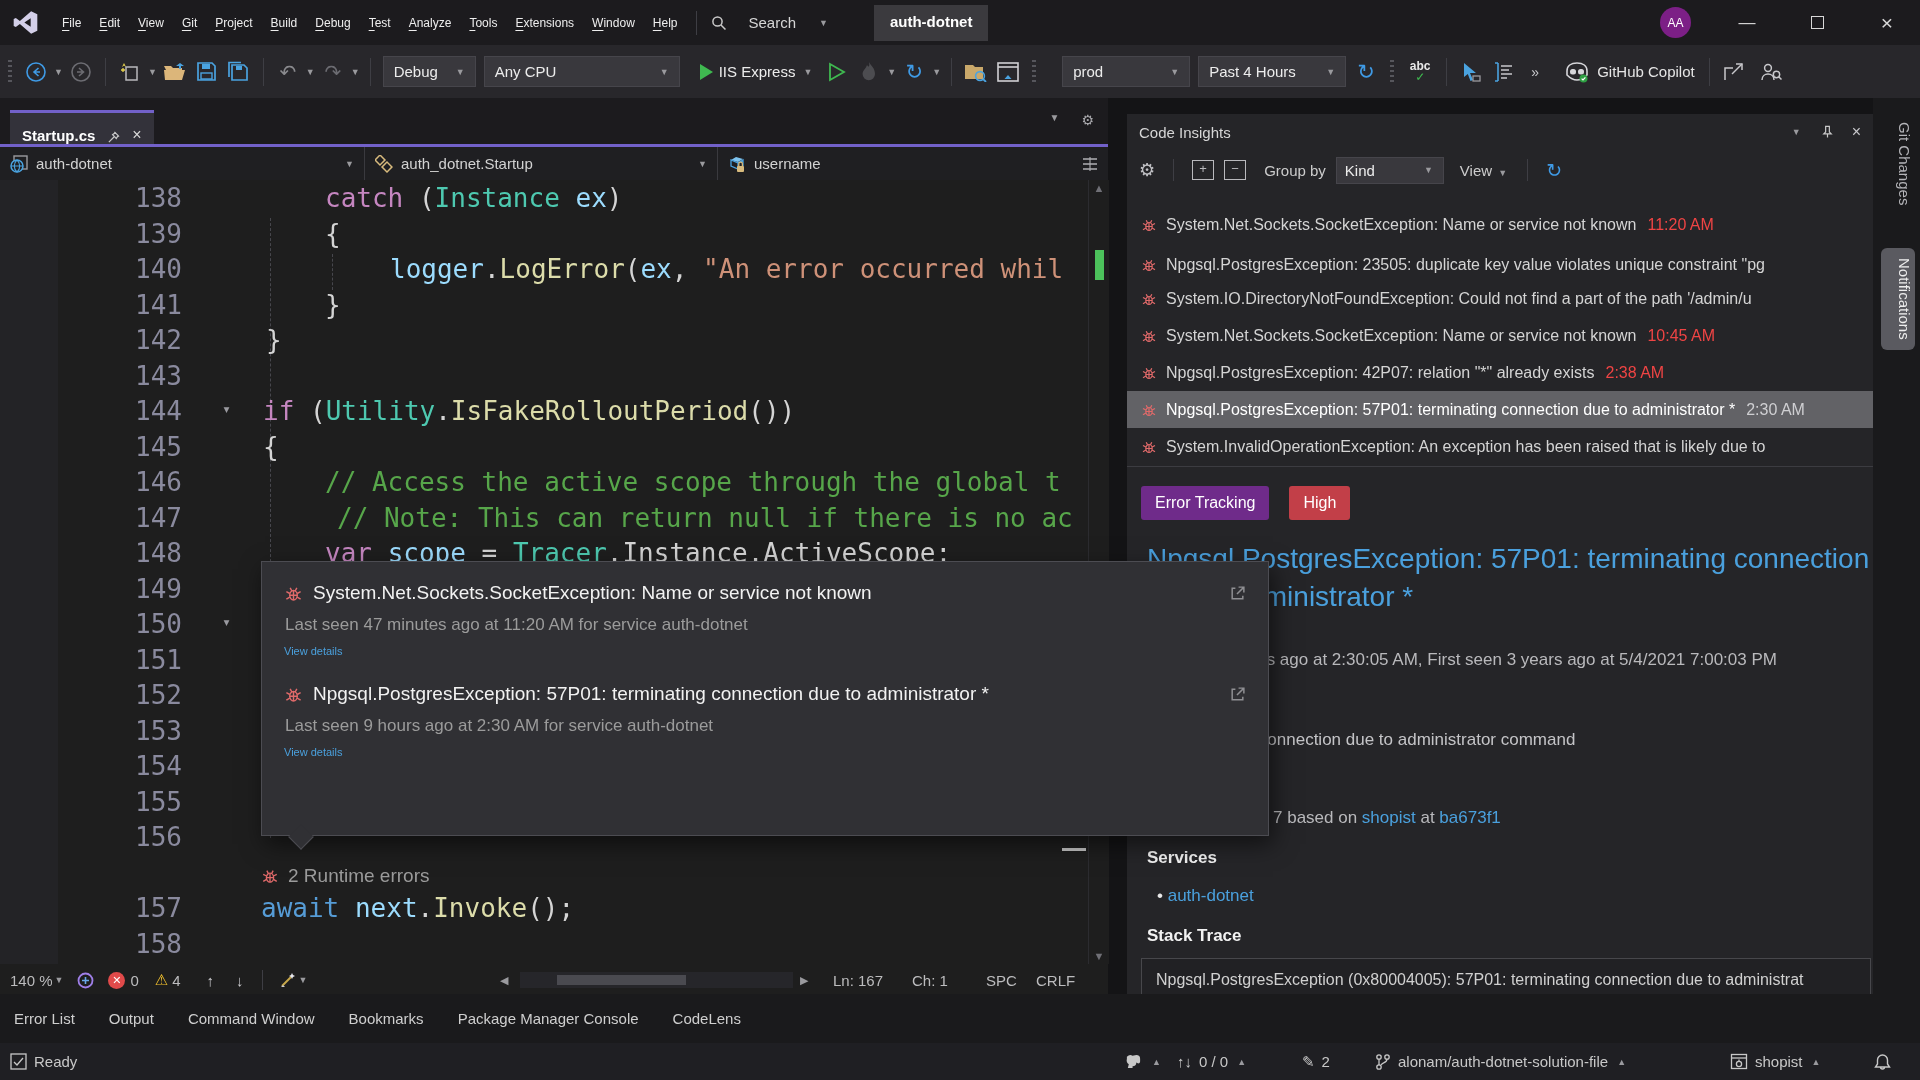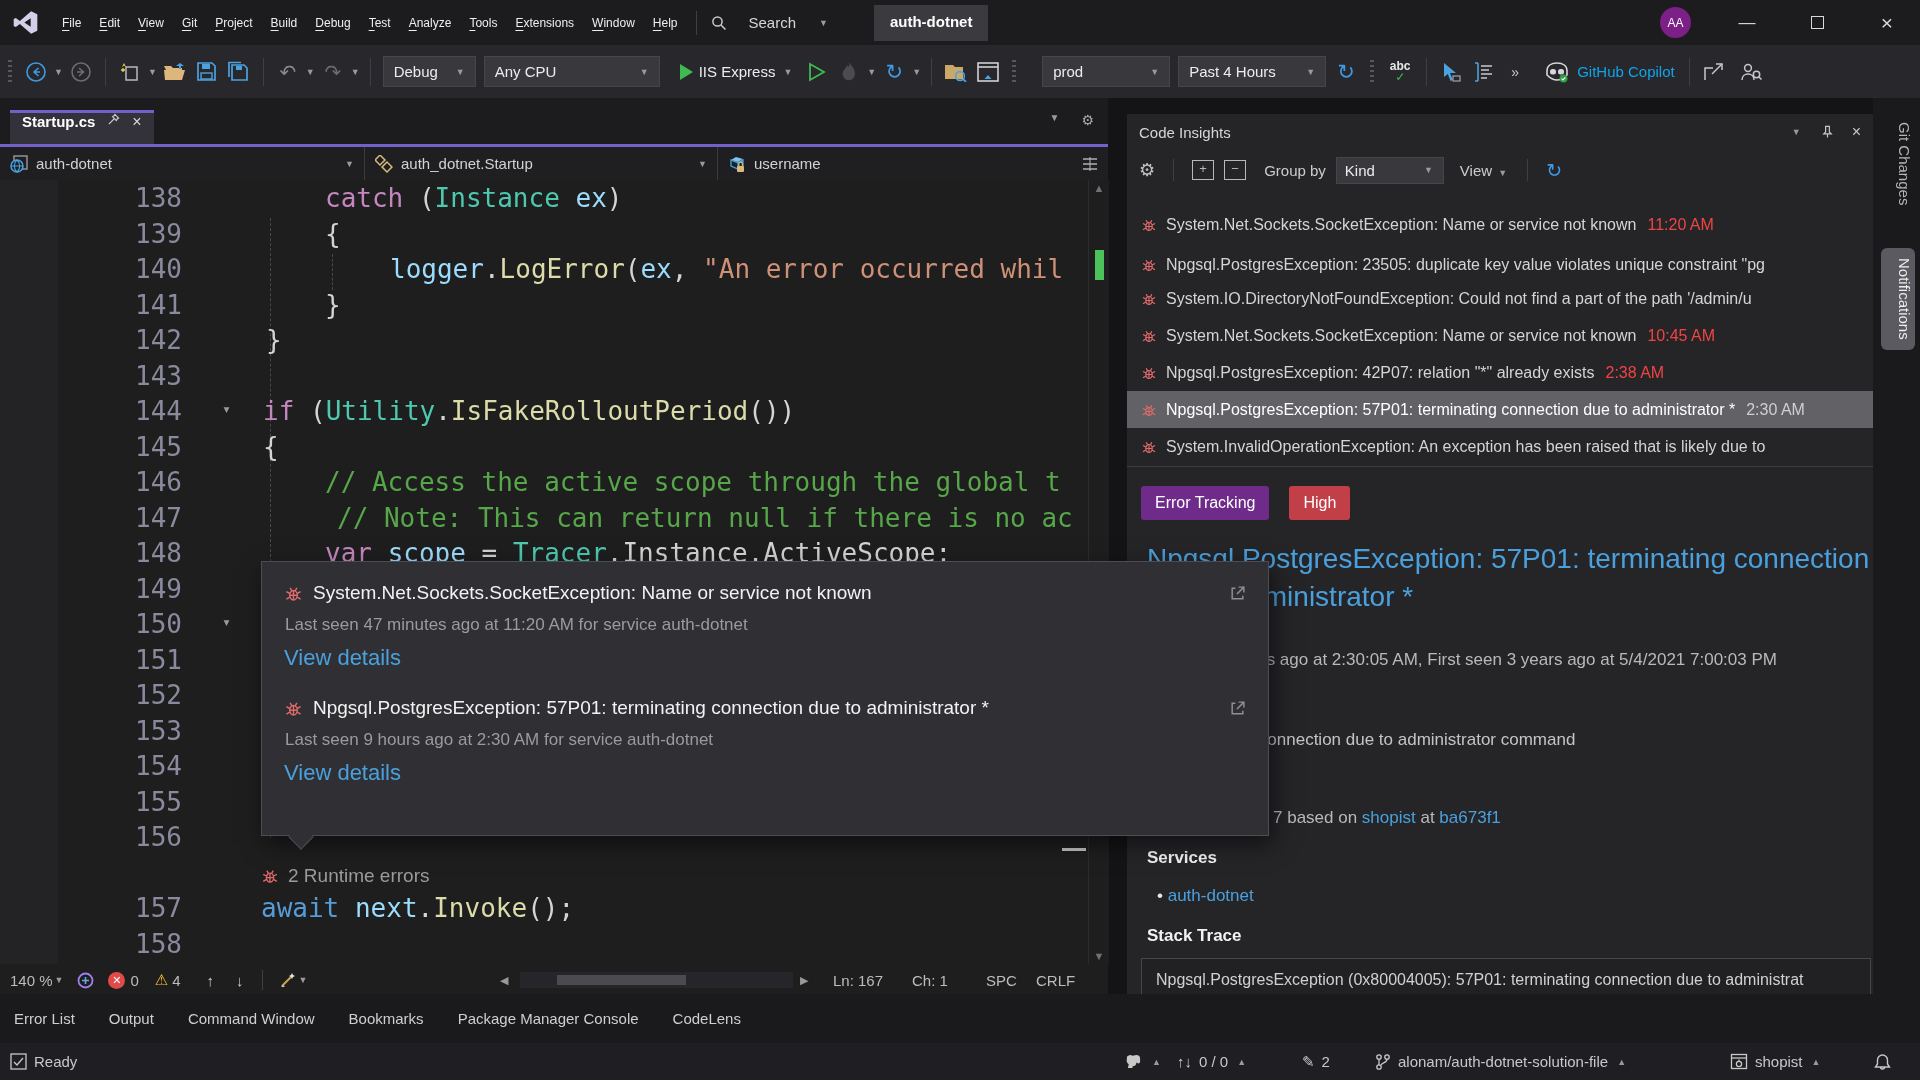--- a/index.html
+++ b/index.html
@@ -29,21 +29,21 @@
   .tool-ic{width:26px;height:26px;display:flex;align-items:center;justify-content:center;margin:0 3px;font-size:17px;color:#b9b9bd;}
   .caret{font-size:9px;color:#9a9a9e;margin:0 2px;}
   .combo{height:31px;background:#39383d;border:1px solid #46454b;display:flex;align-items:center;
      justify-content:space-between;color:#ececec;padding:0 8px 0 10px;box-sizing:border-box;margin:0 4px;}
   .play{width:0;height:0;border-left:13px solid #3fb950;border-top:8px solid transparent;border-bottom:8px solid transparent;margin:0 6px;}
   .blue{color:#3f9ae5;}
   
   #editor{left:0;top:98px;width:1108px;height:896px;background:#1e1e1e;}
   #tabstrip{position:absolute;left:0;top:0;width:1108px;height:46px;background:#1c1b1e;}
   #tab-active{position:absolute;left:10px;top:12px;height:34px;background:#33323a;border-top:3px solid #7261c9;
-     display:flex;align-items:flex-start;padding:0 12px;gap:12px;box-sizing:border-box;}
+     display:flex;align-items:flex-end;padding:0 12px;gap:12px;box-sizing:border-box;}
   #tab-active .lbl{color:#ffffff;font-weight:bold;font-size:15px;}
   #tabstrip-icons{position:absolute;right:14px;top:14px;display:flex;gap:20px;color:#a9a9ad;font-size:14px;}
   #purple-line{position:absolute;left:0;top:46px;width:1108px;height:3px;background:#7261c9;}
   #navbar{position:absolute;left:0;top:49px;width:1108px;height:33px;background:#1f1f22;display:flex;font-size:15px;color:#d2d2d2;}
   .nav-sec{display:flex;align-items:center;gap:8px;border-right:1px solid #3a3a3f;padding:0 10px;box-sizing:border-box;}
   .nav-caret{margin-left:auto;font-size:9px;color:#9a9a9e;}
   
   #code{position:absolute;left:0;top:82px;width:1088px;height:784px;overflow:hidden;
      font-family:"DejaVu Sans Mono",monospace;font-size:26px;}
   .bp-margin{position:absolute;left:0;top:0;width:58px;height:784px;background:#232326;}
@@ -106,21 +106,21 @@
      padding:10px 2px;border-radius:6px;text-align:center;}
   .striptab.hl{background:#5a5a60;color:#ededed;}
   
   #popup{left:261px;top:561px;width:1008px;height:275px;background:#303034;border:1px solid #4c4c52;
      box-shadow:4px 8px 22px rgba(0,0,0,.55);z-index:60;box-sizing:border-box;padding:20px 22px;}
   #popup-pointer{position:absolute;left:30px;top:266px;width:17px;height:17px;background:#303034;
      border-right:1px solid #4c4c52;border-bottom:1px solid #4c4c52;transform:rotate(45deg);}
   .pp-title{display:flex;align-items:center;gap:10px;font-size:19px;color:#f2f2f2;}
   .pp-ext{margin-left:auto;}
   .pp-sub{font-size:17px;color:#9b9b9b;margin:11px 0 10px 1px;}
-  .pp-link{font-size:22px;color:#4aa0dd;margin-bottom:26px;}
+  .pp-link{font-size:11px;color:#4aa0dd;margin-bottom:26px;}
   svg{display:block;}
 </style>
 </head>
 <body>
 
 <div class="abs" id="titlebar">
   <span id="vs-logo">
     <svg width="27" height="27" viewBox="0 0 24 24">
         <path fill="#d3cfe8" d="M17 2 L7 10.6 L3.4 7.9 L1.5 8.8 V15.2 L3.4 16.1 L7 13.4 L17 22 L22.5 19.4 V4.6 Z M16.6 8.3 V15.7 L11 12 Z"></path>
       </svg>
@@ -206,21 +206,21 @@
   <span class="tdiv"></span>
   <span class="tool-ic" style="color:#8a8a8e;font-size:20px;">↶</span>
     <span class="caret">▼</span>
   <span class="tool-ic" style="color:#6c6c72;font-size:20px;">↷</span>
     <span class="caret">▼</span>
   <span class="tdiv"></span>
   <span class="combo" style="width:93px;">
     <span>Debug</span>
       <span class="caret">▼</span>
   </span>
-  <span class="combo" style="width:176px;">
+  <span class="combo" style="width:196px;">
     <span>Any CPU</span>
       <span class="caret">▼</span>
   </span>
   <span style="display:flex;align-items:center;margin-left:10px;">
     <span class="play"></span>
     <span style="color:#ececec;">IIS Express</span>
     <span class="caret" style="margin-left:8px;">▼</span>
   </span>
   <span class="tool-ic" style="margin-left:10px;">
     <svg width="18" height="20" viewBox="0 0 18 20">
@@ -280,21 +280,21 @@
   </span>
   <span class="tool-ic" style="font-size:14px;color:#c8c8cc;">»</span>
   <span style="display:flex;align-items:center;gap:8px;margin-left:14px;">
     <svg width="24" height="22" viewBox="0 0 24 22">
         <path d="M12 2 C6 2 2 5 2 10 v4 c3 3 6 5 10 5 s7-2 10-5 v-4 C22 5 18 2 12 2 Z" fill="none" stroke="#d6d6da" stroke-width="1.6"></path>
         <rect x="5" y="8" width="6" height="5.5" rx="2.5" fill="#d6d6da"></rect>
         <rect x="13" y="8" width="6" height="5.5" rx="2.5" fill="#d6d6da"></rect>
         <circle cx="18.5" cy="17.5" r="4" fill="#2ea043"></circle>
         <path d="M16.6 17.6 l1.4 1.4 2.4-2.6" stroke="#fff" stroke-width="1.2" fill="none"></path>
       </svg>
-    <span style="color:#0ea5e9;">GitHub Copilot</span>
+    <span style="color:#e5e5e5;">GitHub Copilot</span>
   </span>
   <span class="tdiv" style="margin-left:14px;"></span>
   <span class="tool-ic">
     <svg width="21" height="20" viewBox="0 0 21 20" fill="none" stroke="#c8c8cc" stroke-width="1.5">
         <path d="M2 18 V6 H10"></path>
         <path d="M13 2 H19 V8"></path>
         <path d="M19 2 L9 12"></path>
       </svg>
   </span>
   <span class="tool-ic" style="margin-left:8px;">

